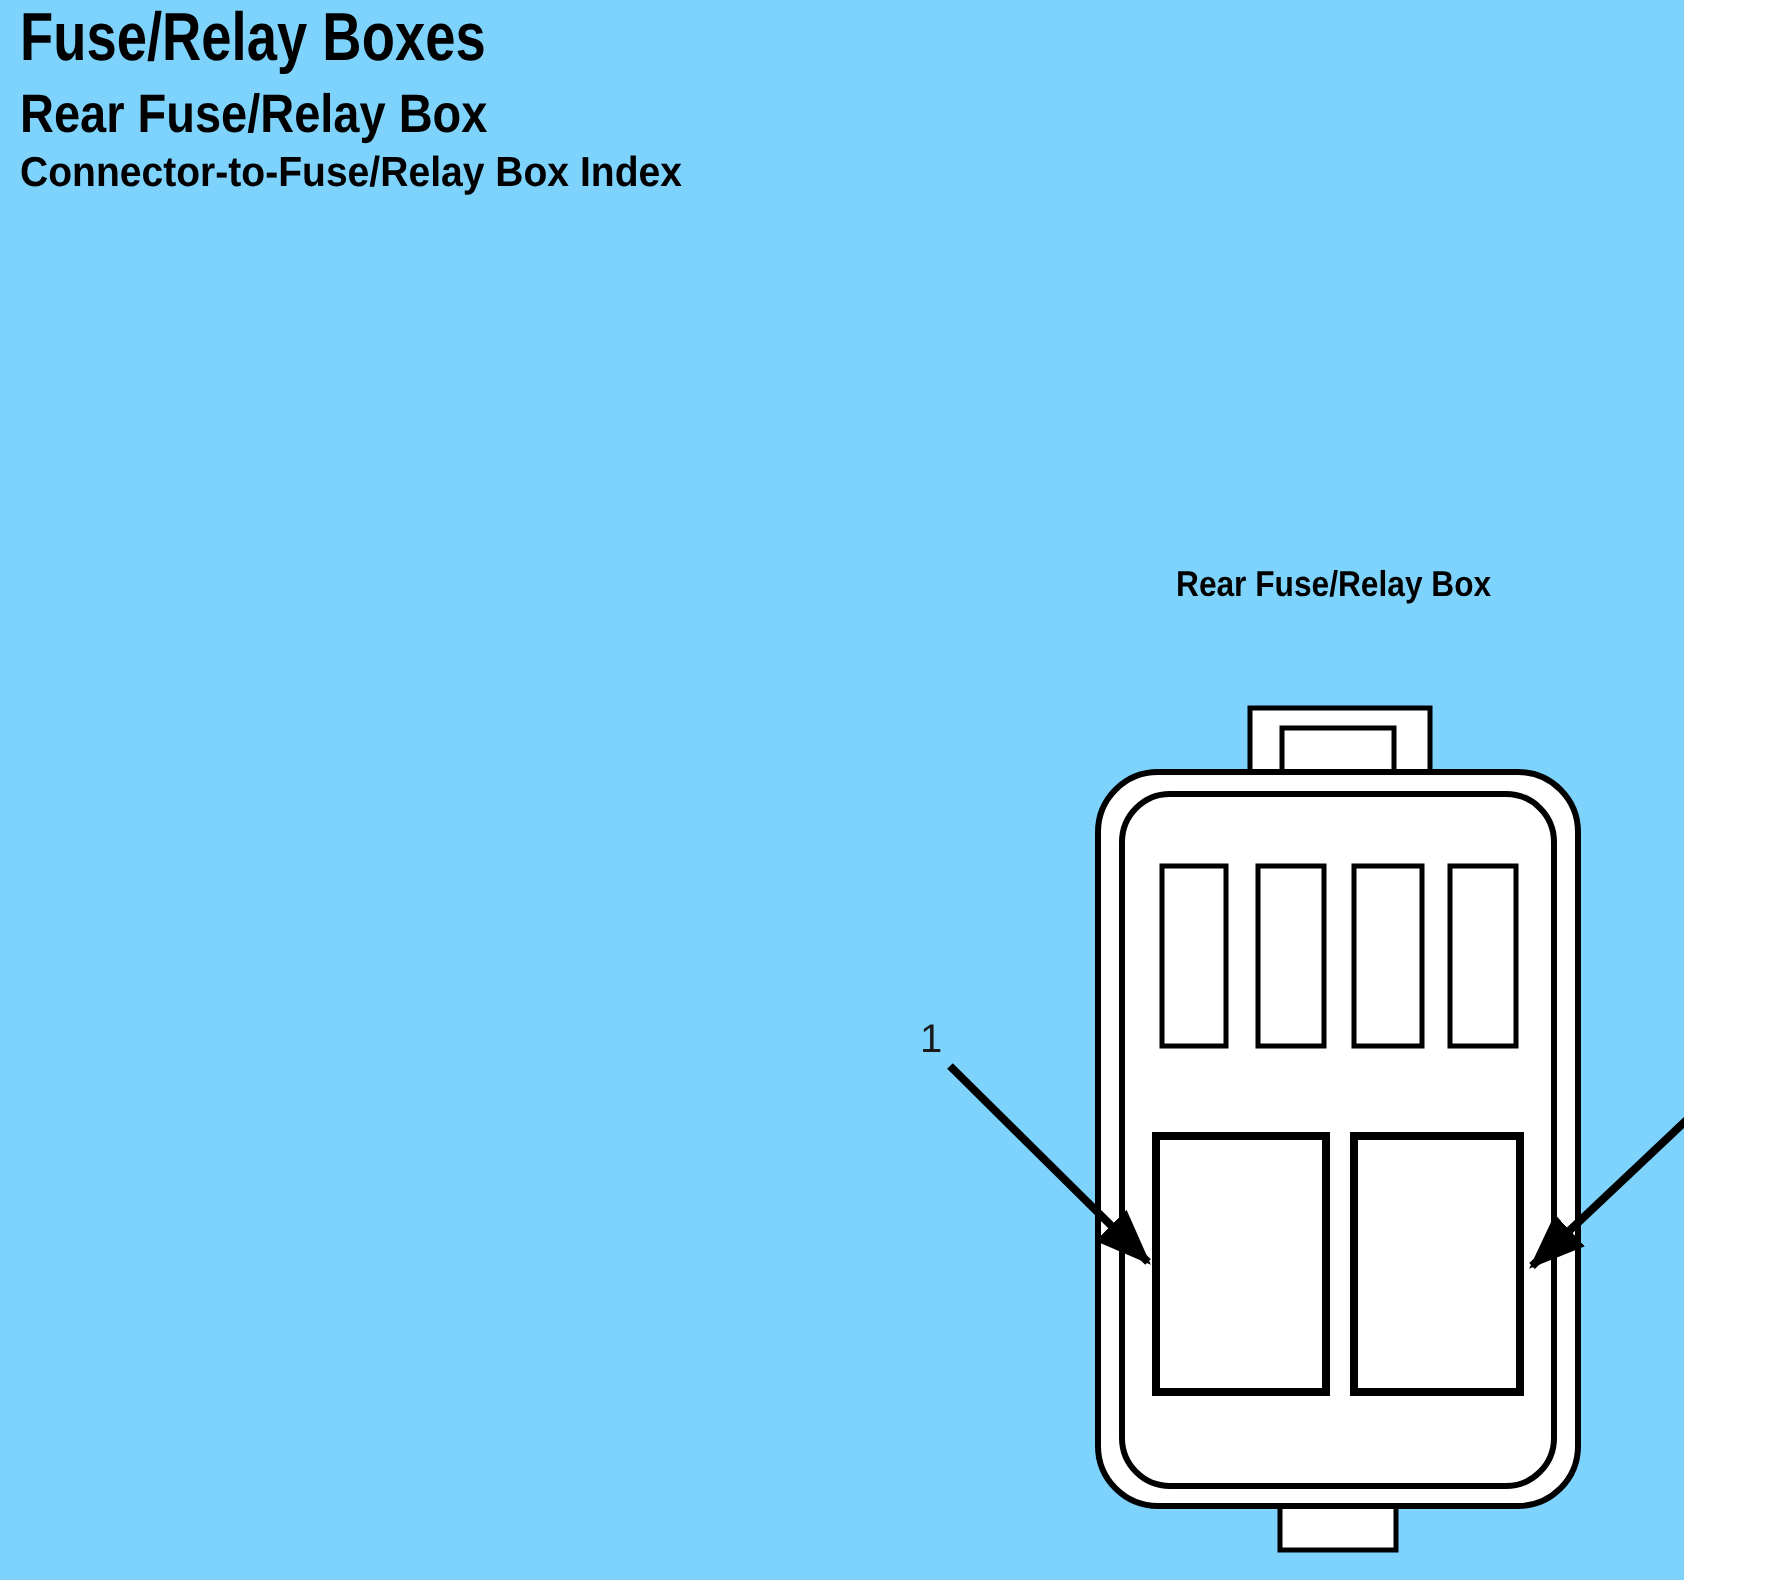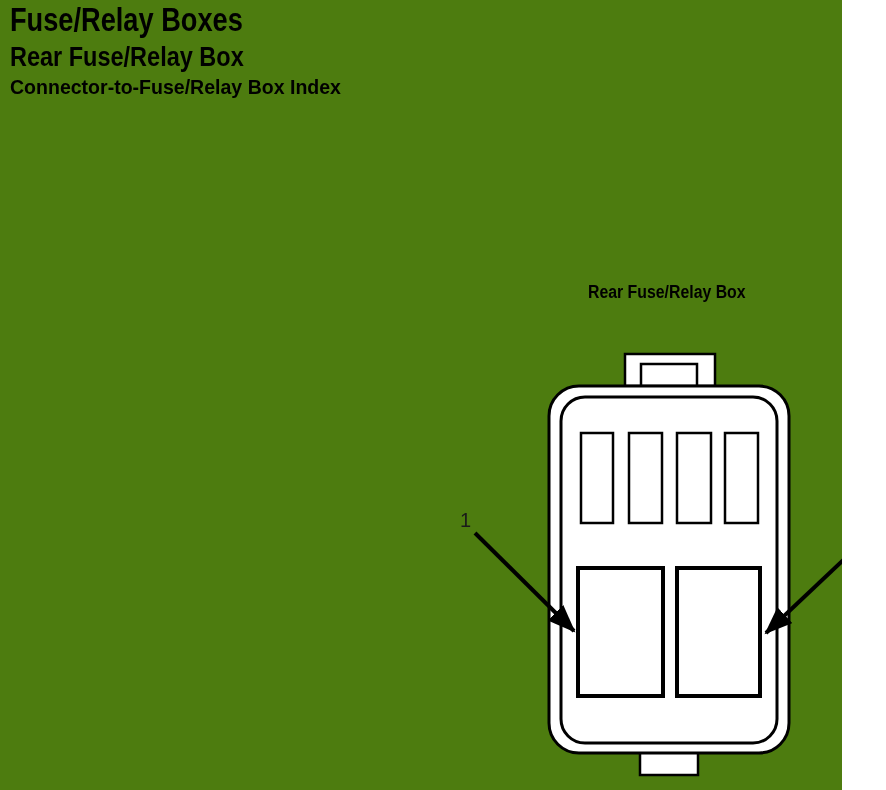--- a/index.html
+++ b/index.html
@@ -4,21 +4,21 @@
 <style>
   html, body {
     margin: 0;
     padding: 0;
     background: #ffffff;
   }
   #page {
     position: relative;
     width: 842px;
     height: 790px;
-    background: #4d7c0f;
+    background: #7dd3fc;
     overflow: hidden;
     font-family: "Liberation Sans", "DejaVu Sans", sans-serif;
     color: #000000;
   }
   .abs { position: absolute; }
   .h1 {
     left: 10px; top: 2px;
     font-size: 34px; font-weight: bold;
     line-height: 1; white-space: nowrap;
     transform: scaleX(0.80); transform-origin: left top;

